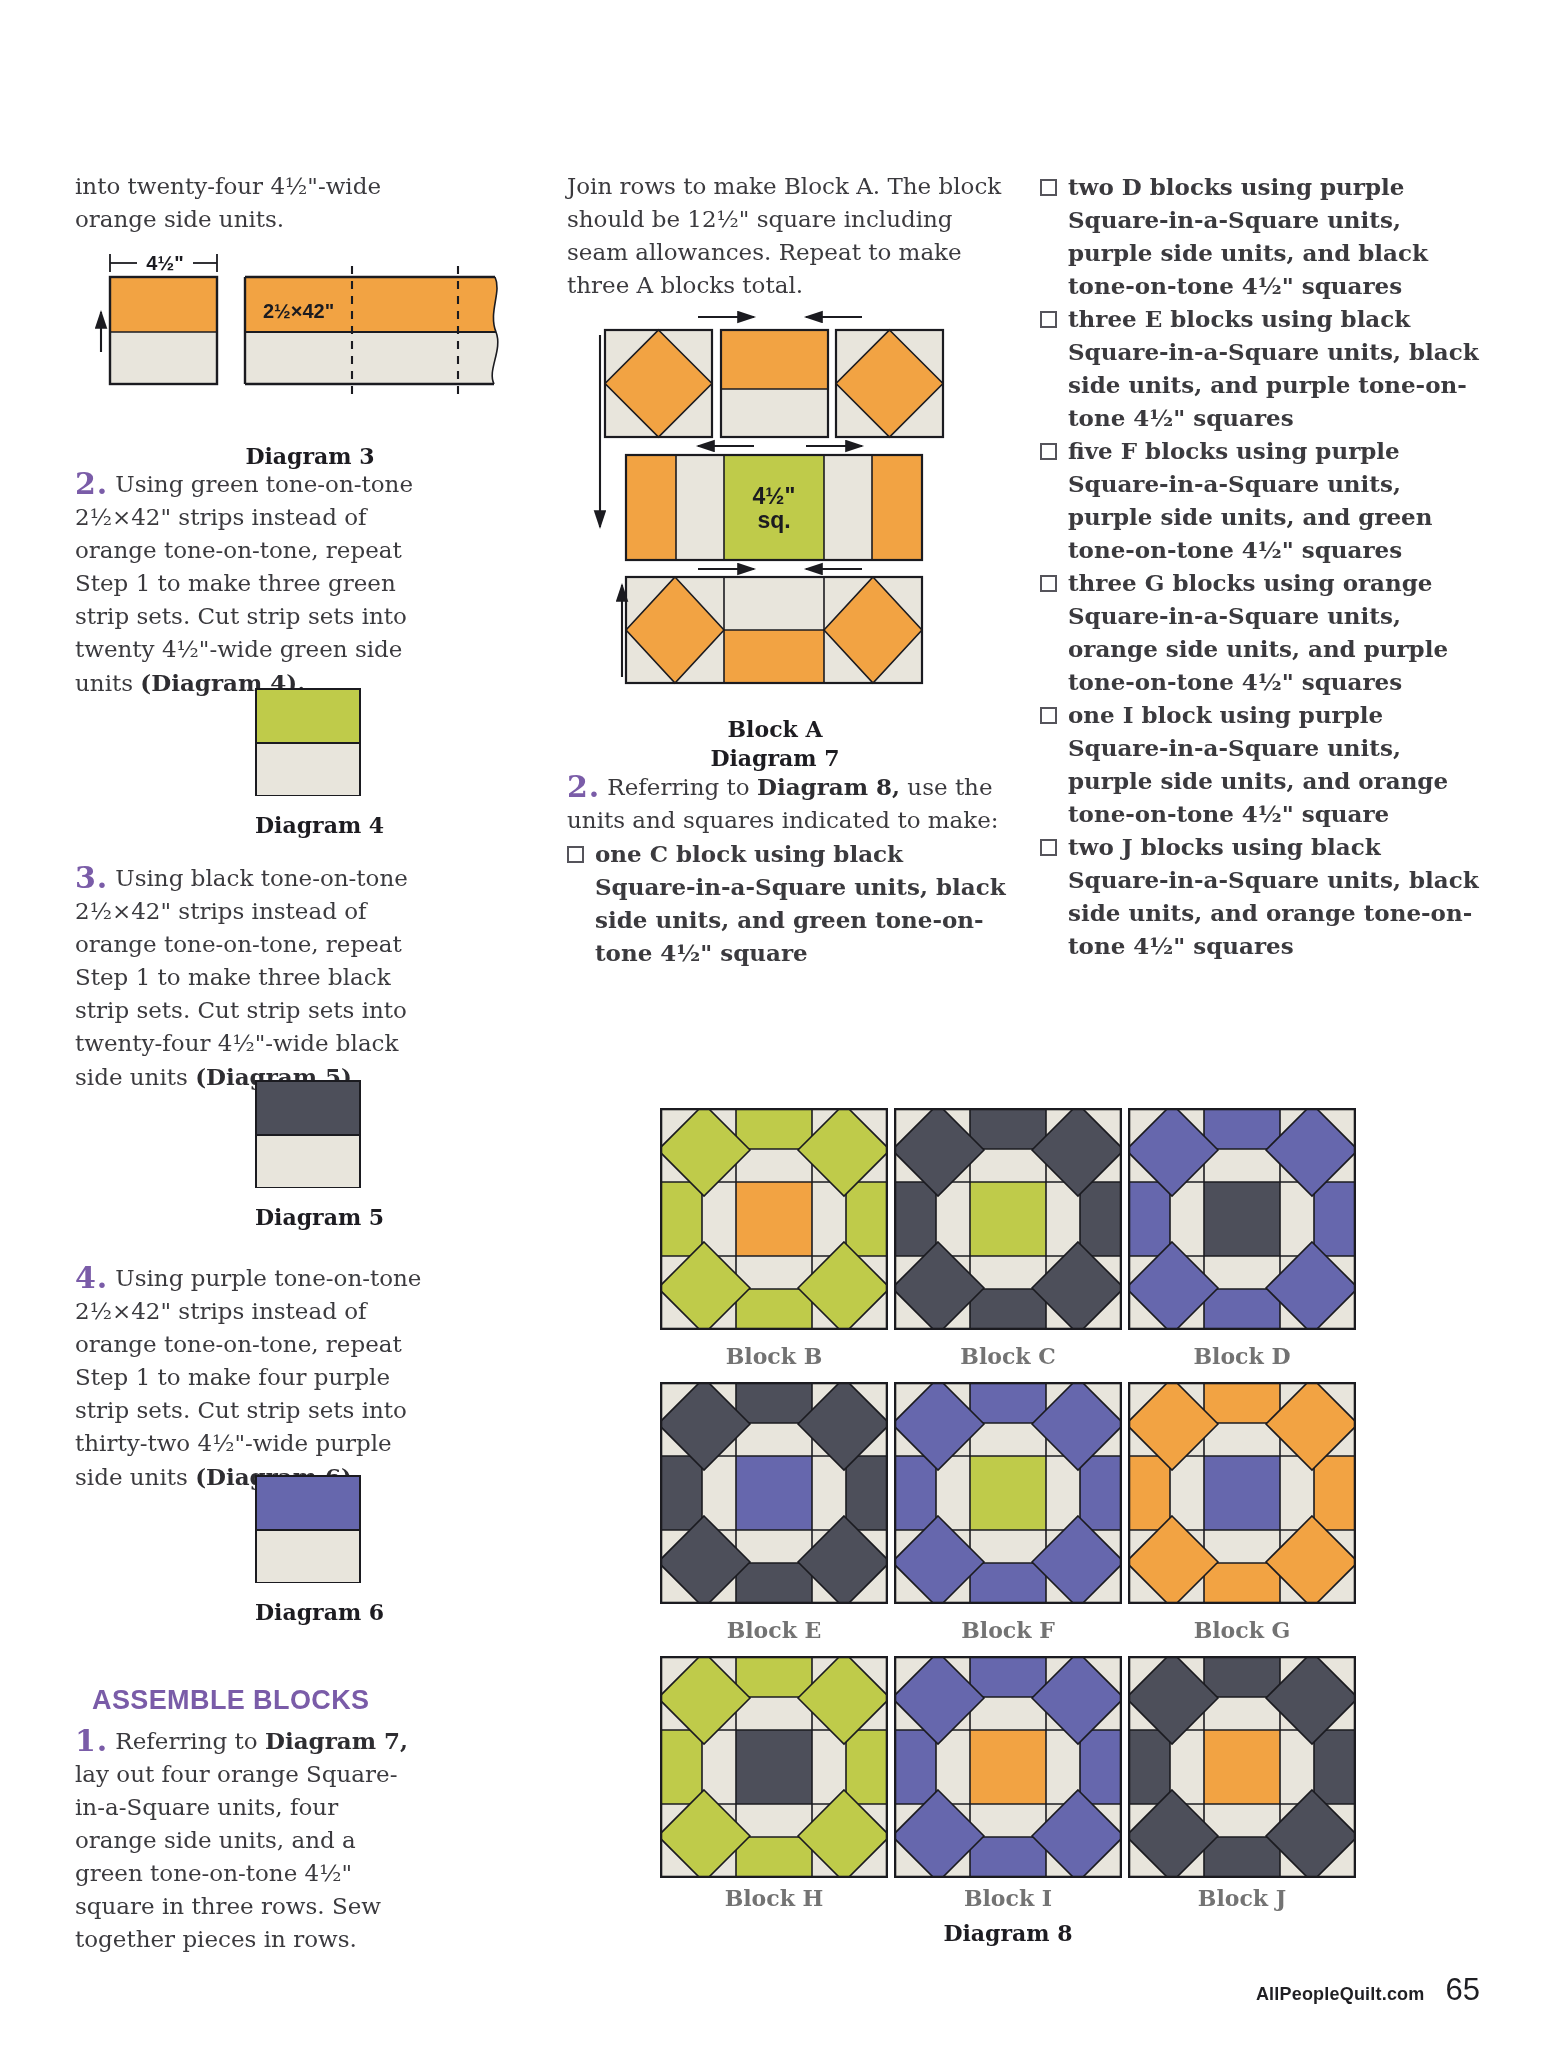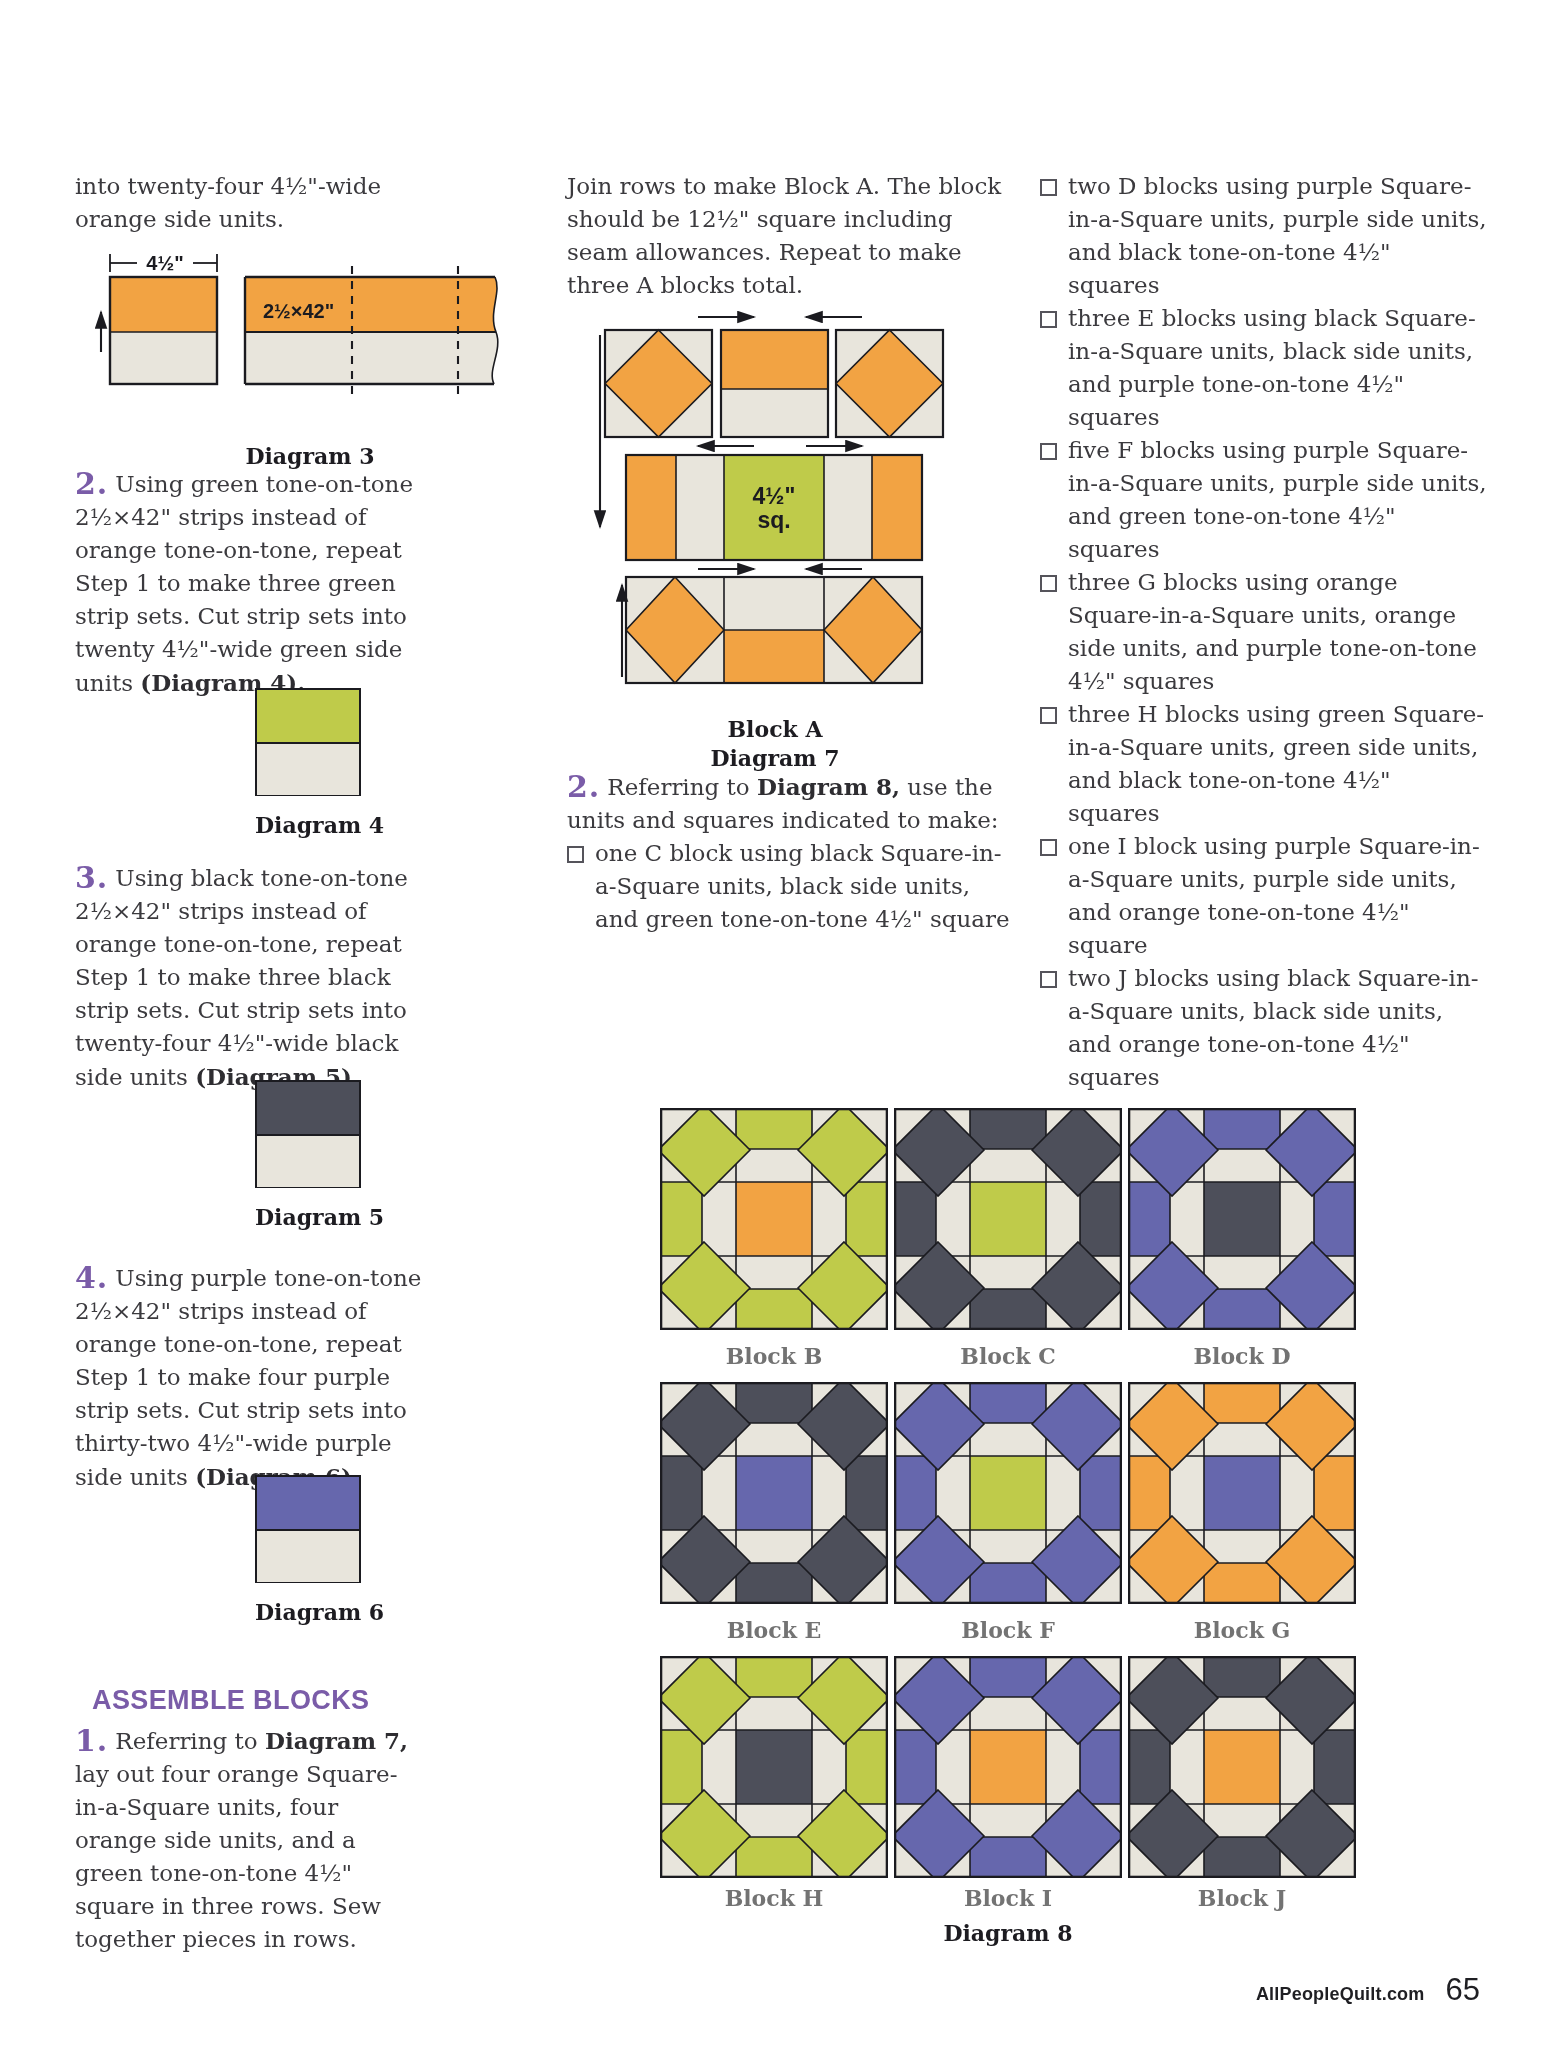--- a/index.html
+++ b/index.html
@@ -21,21 +21,21 @@
   .center{text-align:center;}
   .heading{
     font-family:"Liberation Sans",sans-serif;font-weight:bold;font-size:27px;
     color:var(--accent,#7a5ca8);letter-spacing:.4px;position:absolute;margin-left:17px;
   }
   .bullet{display:flex;font-size:23px;line-height:33px;}
   .checkbox-icon{
     flex:0 0 auto;width:13px;height:13px;border:2px solid #55545b;
     margin:9px 11px 0 0;background:#fff;
   }
-  .bullet-text{flex:1 1 auto;}
+  .bullet-text{flex:1 1 auto;font-weight:bold;}
   .unit-diagram{position:absolute;width:106px;}
   .unit-square{
     width:106px;height:108px;border:2.5px solid #1b1b20;box-sizing:border-box;
   }
   .unit-top{height:52px;border-bottom:2px solid #1b1b20;}
   .unit-bot{height:51px;background:var(--bg-gray,#e8e5dc);}
   .unit-diagram .caption{margin-top:16px;white-space:nowrap;text-align:center;}
   #diagram8-grid{
     position:absolute;left:660px;top:1108px;
     display:grid;grid-template-columns:repeat(3,228px);column-gap:6px;
@@ -199,24 +199,20 @@
     <div class="bullet">
       <span class="checkbox-icon"></span>
       <span class="bullet-text">five F blocks using purple Square-in-a-Square units, purple side units, and green tone-on-tone 4½" squares</span>
     </div>
     <div class="bullet">
       <span class="checkbox-icon"></span>
       <span class="bullet-text">three G blocks using orange Square-in-a-Square units, orange side units, and purple tone-on-tone 4½" squares</span>
     </div>
     <div class="bullet">
       <span class="checkbox-icon"></span>
-      <span class="bullet-text">three H blocks using green Square-in-a-Square units, green side units, and black tone-on-tone 4½" squares</span>
-    </div>
-    <div class="bullet">
-      <span class="checkbox-icon"></span>
       <span class="bullet-text">one I block using purple Square-in-a-Square units, purple side units, and orange tone-on-tone 4½" square</span>
     </div>
     <div class="bullet">
       <span class="checkbox-icon"></span>
       <span class="bullet-text">two J blocks using black Square-in-a-Square units, black side units, and orange tone-on-tone 4½" squares</span>
     </div>
   </div>
 
   <div id="diagram8-grid">
       <div class="block-cell"><svg width="228" height="222" viewBox="0 0 228 222">

